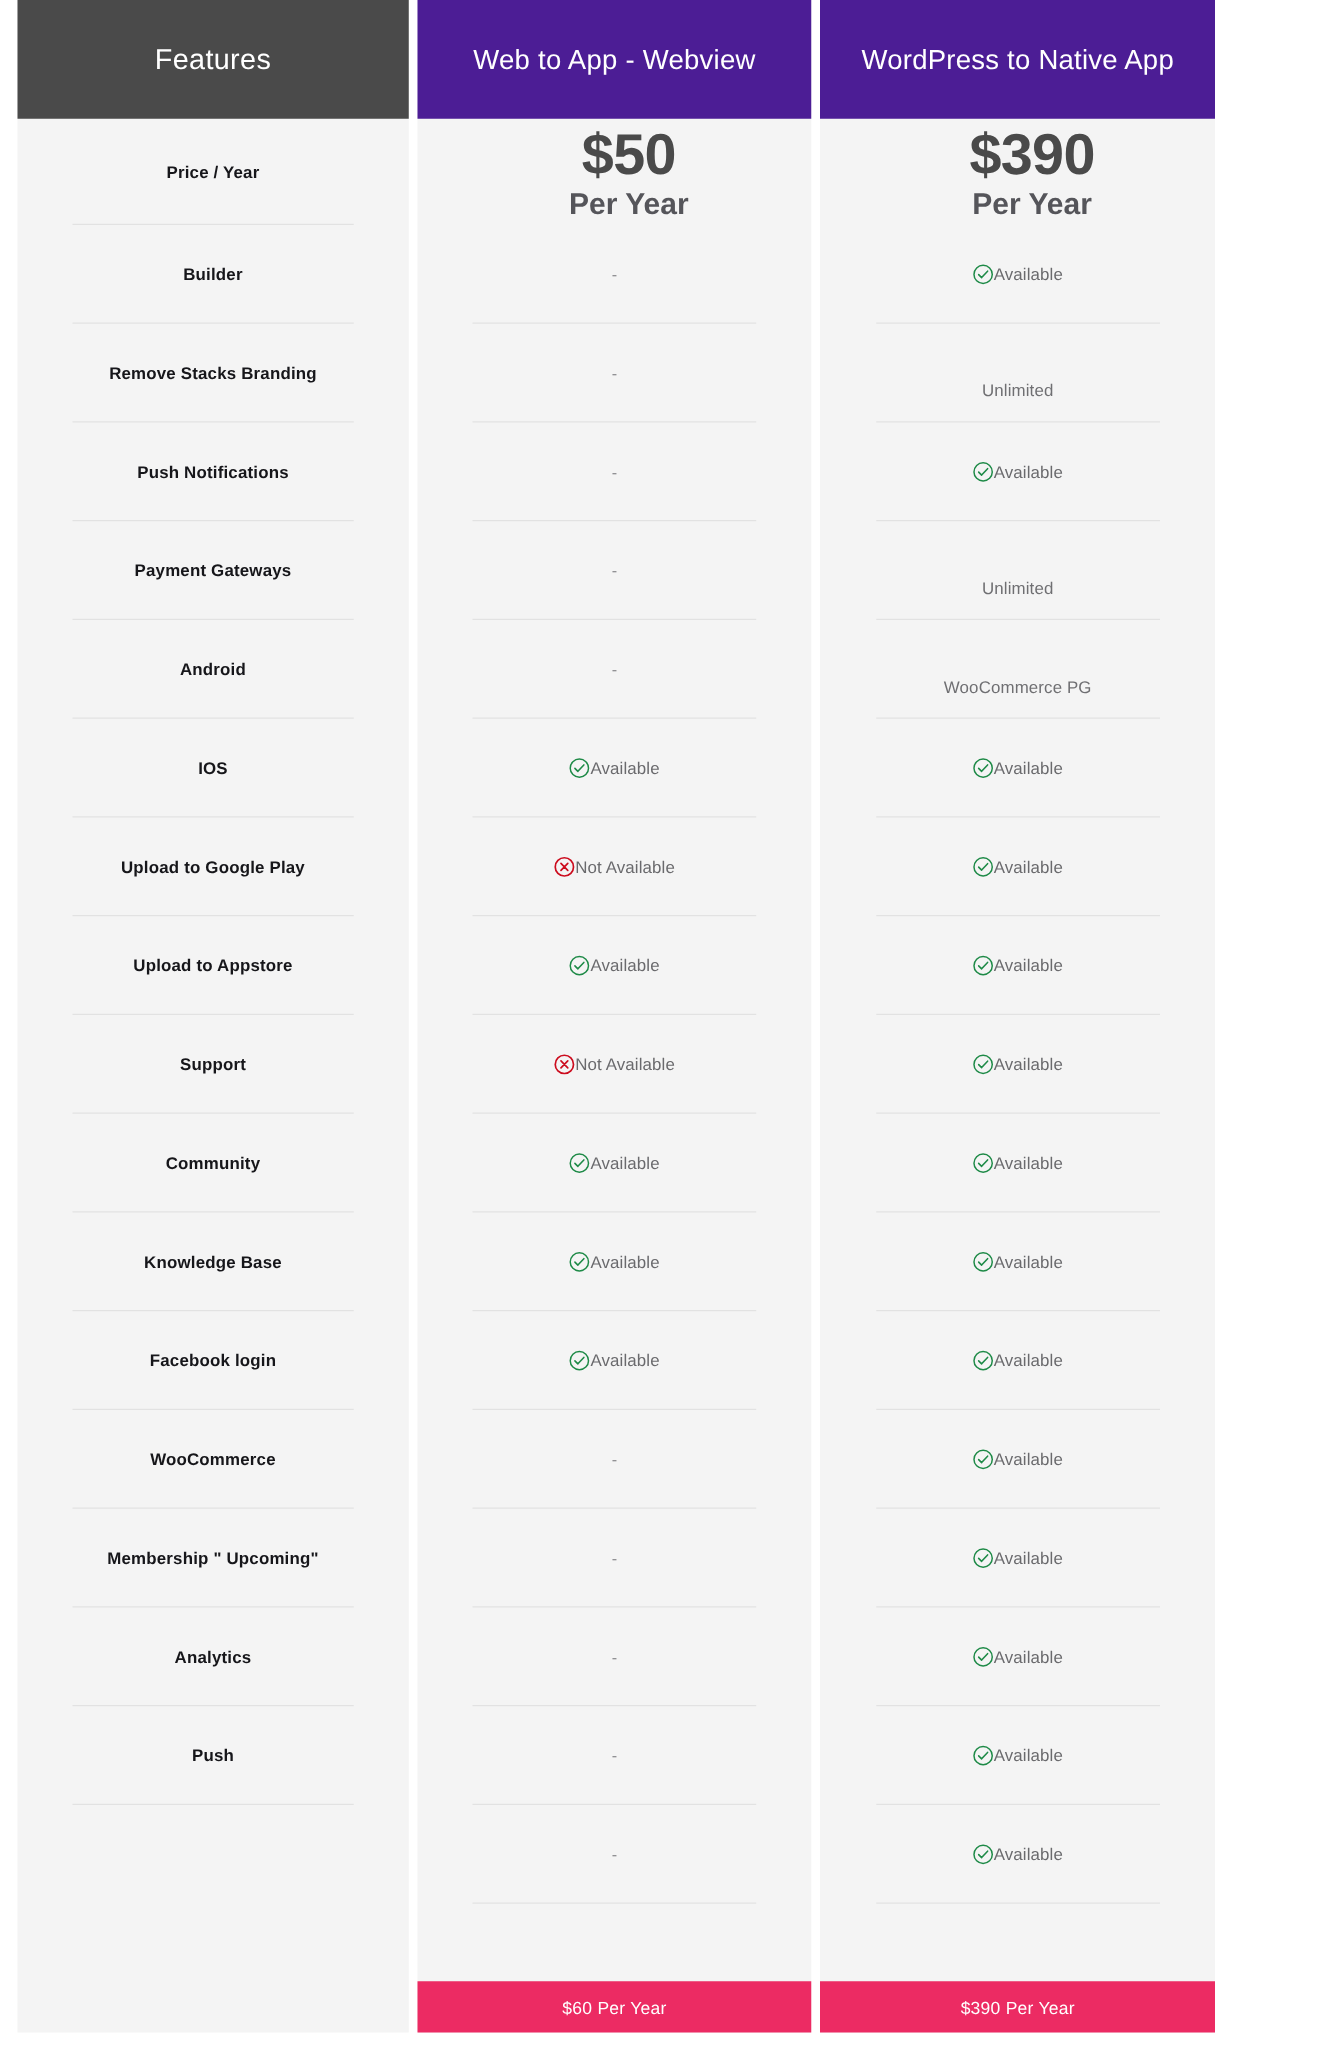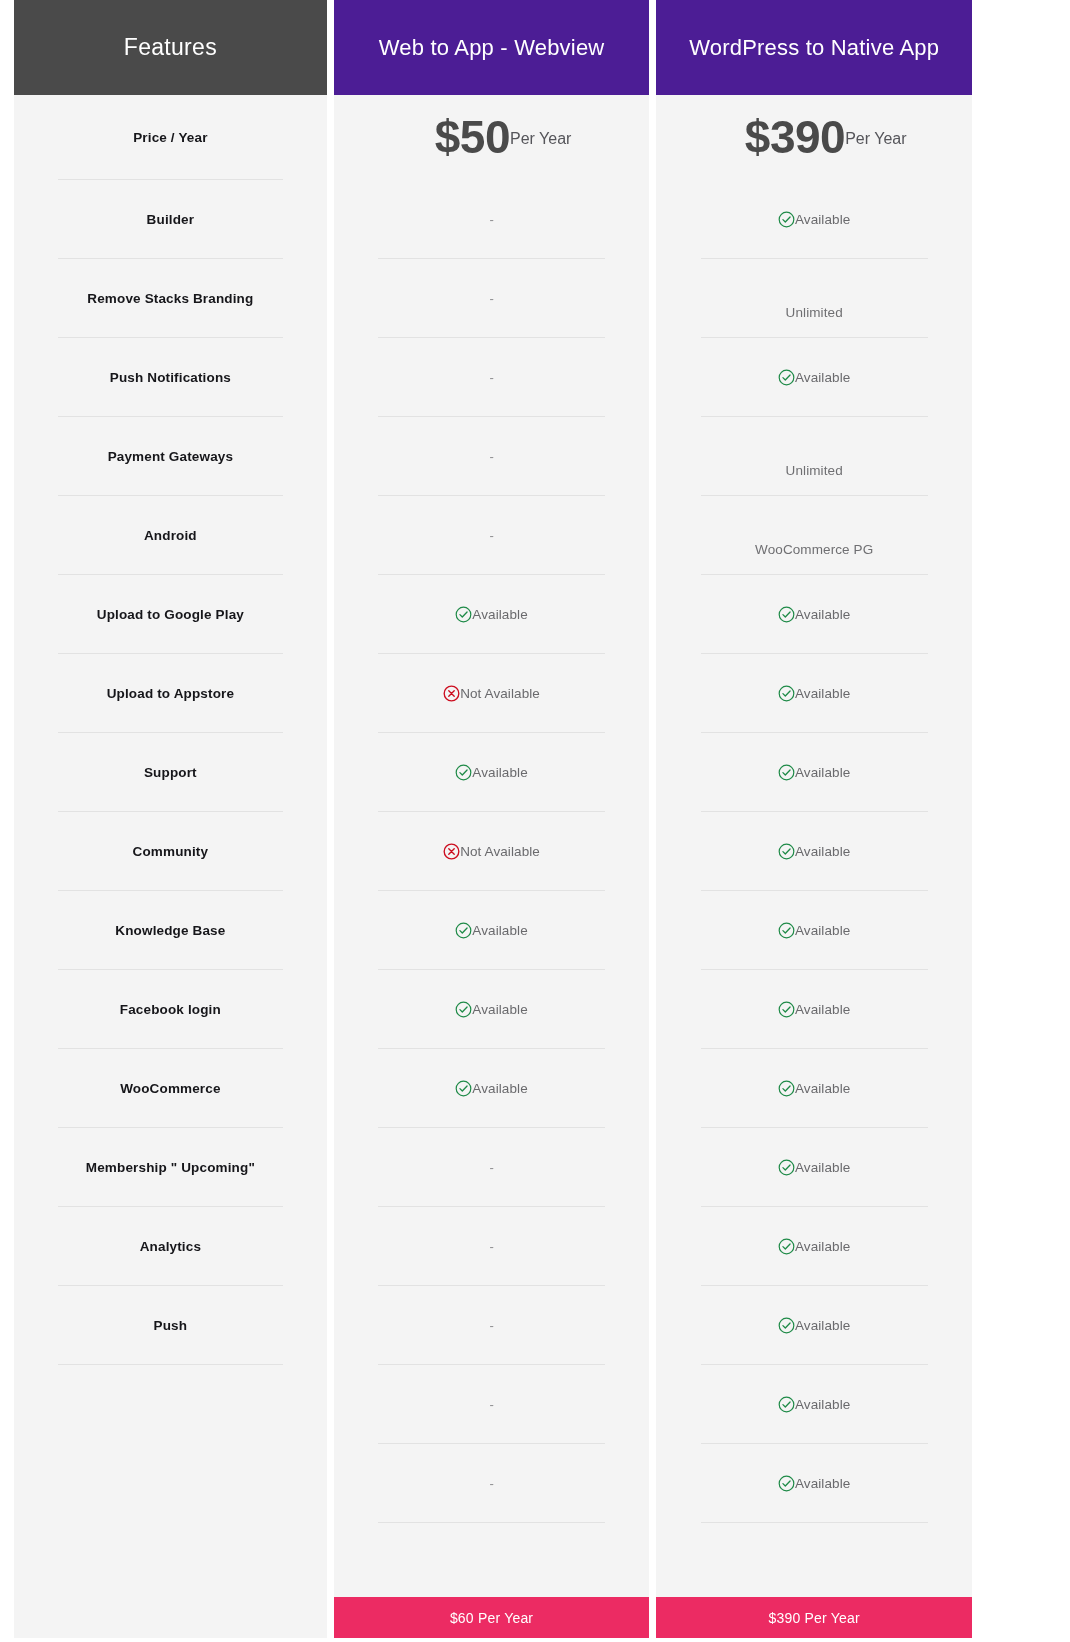--- a/index.html
+++ b/index.html
@@ -11,21 +11,21 @@
     font-family: "Liberation Sans", sans-serif;
     overflow: hidden;
   }
 
   .table {
     display: flex;
     width: 986px;
     height: 1642px;
     align-items: flex-end;
     gap: 7px;
-    padding: 0 14px 4px 14px;
+    padding: 0 14px 16px 14px;
   }
 
   .col {
     display: flex;
     flex-direction: column;
     background: #f4f4f4;
     align-self: stretch;
   }
 
   .col-features { width: 327px; }
@@ -107,36 +107,36 @@
   .status .lbl {
     font-size: 13.5px;
     color: #6a6a6d;
     letter-spacing: 0.1px;
   }
   .status svg { display: block; }
 
   
   .price-wrap {
     display: flex;
-    flex-direction: row;
+    flex-direction: column;
     align-items: center;
     justify-content: center;
     line-height: 1.05;
     margin-left: 23px;
   }
   .price-amount {
     font-size: 46px;
     font-weight: 700;
     color: #4a4a4a;
     letter-spacing: -0.5px;
   }
   .price-period {
-    font-size: 16px;
+    font-size: 24px;
     color: #55555a;
-    font-weight: 400;
+    font-weight: 700;
     margin-top: 4px;
   }
 
   
   .foot { padding: 0; margin-top: auto; }
   .cta {
     display: block;
     width: 100%;
     border: none;
     background: #ec2b63;
@@ -175,20 +175,24 @@
         </div>
         <div class="cell">
           <span class="feat-label">Payment Gateways</span>
           <span class="rule"></span>
         </div>
         <div class="cell">
           <span class="feat-label">Android</span>
           <span class="rule"></span>
         </div>
         <div class="cell">
+          <span class="feat-label">IOS</span>
+          <span class="rule"></span>
+        </div>
+        <div class="cell">
           <span class="feat-label">Upload to Google Play</span>
           <span class="rule"></span>
         </div>
         <div class="cell">
           <span class="feat-label">Upload to Appstore</span>
           <span class="rule"></span>
         </div>
         <div class="cell">
           <span class="feat-label">Support</span>
           <span class="rule"></span>

